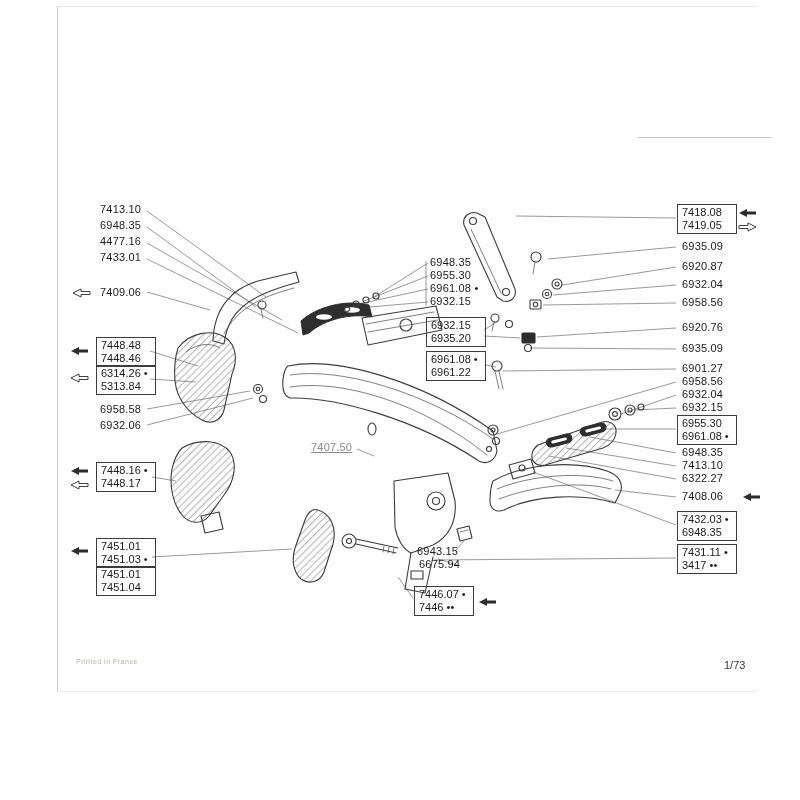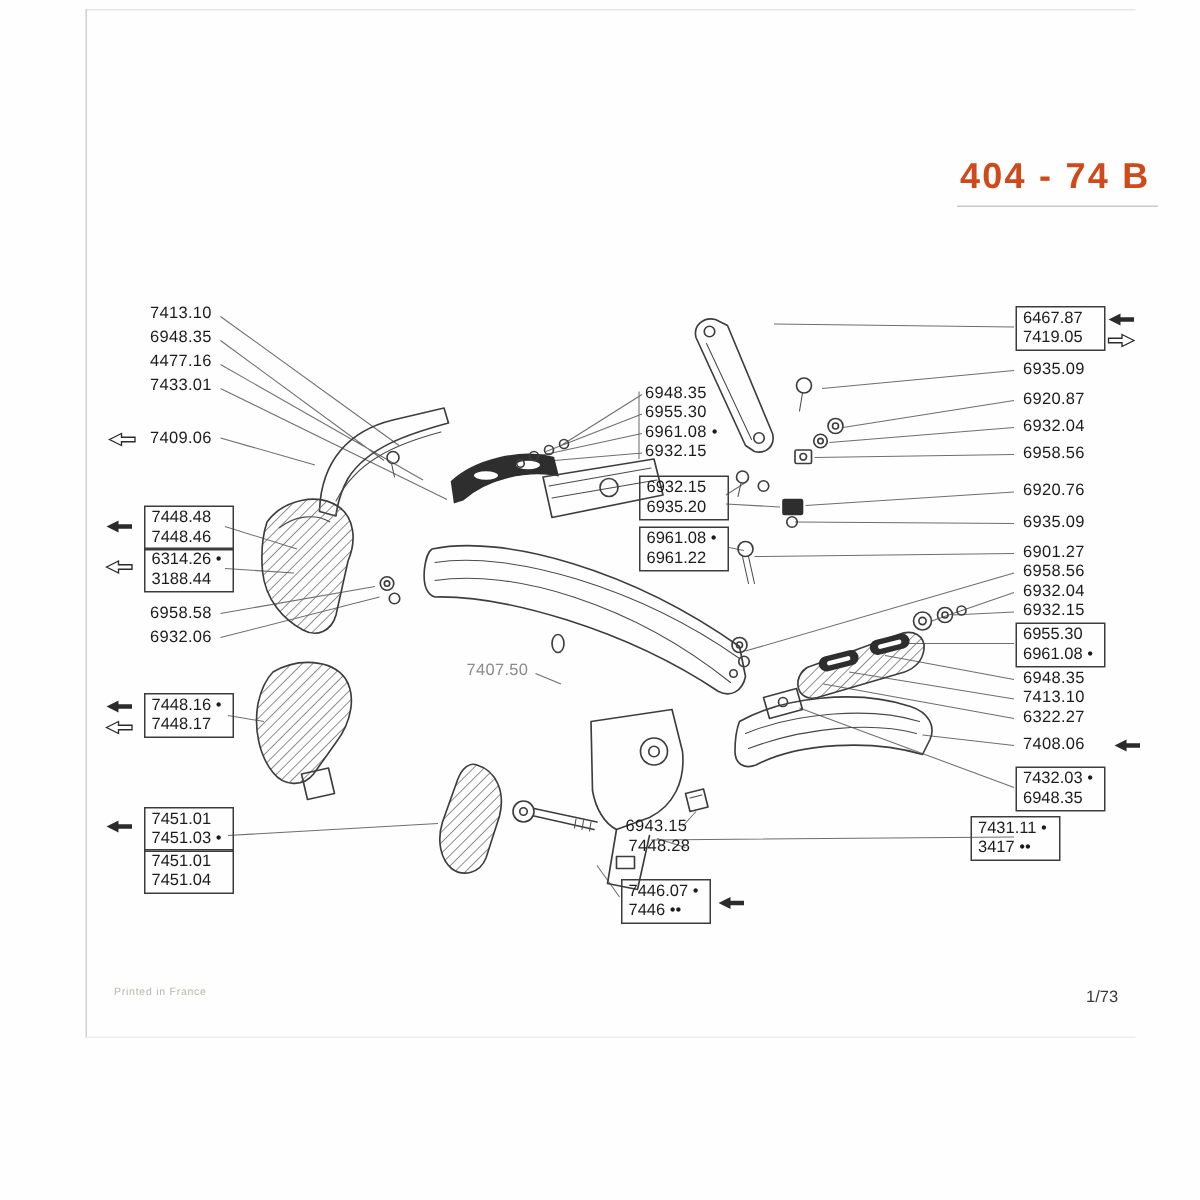--- a/index.html
+++ b/index.html
@@ -5,21 +5,21 @@
   html,body{margin:0;padding:0;background:#fff;}
   .page{position:relative;width:800px;height:800px;background:#fefefe;overflow:hidden;
         font-family:"Liberation Sans",sans-serif;}
   .vrule{position:absolute;left:57px;top:6px;width:1px;height:686px;background:#cfcfcf;}
   .hrule-top{position:absolute;left:57px;top:6px;width:700px;height:1px;background:#e6e6e6;}
   .hrule-bot{position:absolute;left:57px;top:691px;width:700px;height:1px;background:#ececec;}
   .title{position:absolute;left:640px;top:104px;font-size:24px;font-weight:bold;
          color:#d0491b;letter-spacing:1.5px;white-space:nowrap;}
   .title-rule{position:absolute;left:638px;top:137px;width:134px;height:1px;background:#c9c9c9;}
   .lbl{position:absolute;font-size:11px;line-height:13px;color:#1c1c1c;letter-spacing:.2px;white-space:nowrap;}
-  .faint{color:#8b8b8b;}
+  .faint{color:#8b8b8b;text-decoration:underline;}
   .box{position:absolute;border:1px solid #3c3c3c;padding:1px 4px;font-size:11px;line-height:13px;
        color:#1c1c1c;white-space:nowrap;min-width:50px;background:rgba(255,255,255,.0);}
   .box .row{display:block;}
   .arr{position:absolute;width:19px;height:10px;}
   .arr svg{display:block;}
   .footer-left{position:absolute;left:76px;top:658px;font-size:7px;color:#b6b6aa;letter-spacing:.5px;}
   .footer-right{position:absolute;left:724px;top:659px;font-size:11px;color:#3a3a3a;}
   svg.art{position:absolute;left:0;top:0;}
   .ln{stroke:#6e6e6e;stroke-width:.7;fill:none;}
   .pt{stroke:#3d3d3d;stroke-width:1.1;fill:none;stroke-linejoin:round;stroke-linecap:round;}
@@ -29,21 +29,20 @@
 </style>
 </head>
 <body>
 
 <div class="page">
 
   <div class="hrule-top"></div>
   <div class="vrule"></div>
   <div class="hrule-bot"></div>
 
-  <div class="title">404 - 74 B</div>
   <div class="title-rule"></div>
 
   <svg class="art" width="800" height="800" viewBox="0 0 800 800">
     <defs>
       <pattern id="hatch" width="5" height="5" patternTransform="rotate(45)" patternUnits="userSpaceOnUse">
         <line x1="0" y1="0" x2="0" y2="5" stroke="#6b6b6b" stroke-width="1"></line>
       </pattern>
     </defs>
 
     <g class="ln">
@@ -194,21 +193,21 @@
         <path d="M1 5 L9 1 L9 3.5 L18 3.5 L18 6.5 L9 6.5 L9 9 Z" fill="#fff" stroke="#2b2b2b" stroke-width="0.9"></path>
       </svg>
     </span>
 
   <div class="box" style="left:96px;top:337px">
     <span class="row">7448.48</span>
     <span class="row">7448.46</span>
   </div>
   <div class="box" style="left:96px;top:365px">
     <span class="row">6314.26 •</span>
-    <span class="row">3188.44</span>
+    <span class="row">5313.84</span>
   </div>
   <span class="arr" style="left:70px;top:346px">
     <svg viewBox="0 0 19 10" width="19" height="10">
         <path d="M1 5 L9 1 L9 3.5 L18 3.5 L18 6.5 L9 6.5 L9 9 Z" fill="#2b2b2b"></path>
       </svg>
     </span>
   <span class="arr" style="left:70px;top:373px">
     <svg viewBox="0 0 19 10" width="19" height="10">
         <path d="M1 5 L9 1 L9 3.5 L18 3.5 L18 6.5 L9 6.5 L9 9 Z" fill="#fff" stroke="#2b2b2b" stroke-width="0.9"></path>
       </svg>
@@ -255,34 +254,34 @@
     <span class="row">6932.15</span>
     <span class="row">6935.20</span>
   </div>
   <div class="box" style="left:426px;top:351px">
     <span class="row">6961.08 •</span>
     <span class="row">6961.22</span>
   </div>
 
   <div class="lbl faint" style="left:311px;top:441px">7407.50</div>
   <div class="lbl" style="left:417px;top:545px">6943.15</div>
-  <div class="lbl" style="left:419px;top:558px">7448.28</div>
+  <div class="lbl" style="left:419px;top:558px">6675.94</div>
 
   <div class="box" style="left:414px;top:586px">
     <span class="row">7446.07 •</span>
     <span class="row">7446 ••</span>
   </div>
   <span class="arr" style="left:478px;top:597px">
     <svg viewBox="0 0 19 10" width="19" height="10">
         <path d="M1 5 L9 1 L9 3.5 L18 3.5 L18 6.5 L9 6.5 L9 9 Z" fill="#2b2b2b"></path>
       </svg>
     </span>
 
   <div class="box" style="left:677px;top:204px">
-    <span class="row">6467.87</span>
+    <span class="row">7418.08</span>
     <span class="row">7419.05</span>
   </div>
   <span class="arr" style="left:738px;top:208px">
     <svg viewBox="0 0 19 10" width="19" height="10">
         <path d="M1 5 L9 1 L9 3.5 L18 3.5 L18 6.5 L9 6.5 L9 9 Z" fill="#2b2b2b"></path>
       </svg>
     </span>
   <span class="arr" style="left:738px;top:222px">
     <svg viewBox="0 0 19 10" width="19" height="10">
         <path d="M18 5 L10 1 L10 3.5 L1 3.5 L1 6.5 L10 6.5 L10 9 Z" fill="#fff" stroke="#2b2b2b" stroke-width="0.9"></path>
@@ -313,21 +312,21 @@
   <span class="arr" style="left:742px;top:492px">
     <svg viewBox="0 0 19 10" width="19" height="10">
         <path d="M1 5 L9 1 L9 3.5 L18 3.5 L18 6.5 L9 6.5 L9 9 Z" fill="#2b2b2b"></path>
       </svg>
     </span>
 
   <div class="box" style="left:677px;top:511px">
     <span class="row">7432.03 •</span>
     <span class="row">6948.35</span>
   </div>
-  <div class="box" style="left:647px;top:544px">
+  <div class="box" style="left:677px;top:544px">
     <span class="row">7431.11 •</span>
     <span class="row">3417 ••</span>
   </div>
 
   <div class="footer-left">Printed in France</div>
   <div class="footer-right">1/73</div>
 
 </div>
 
 </body></html>

